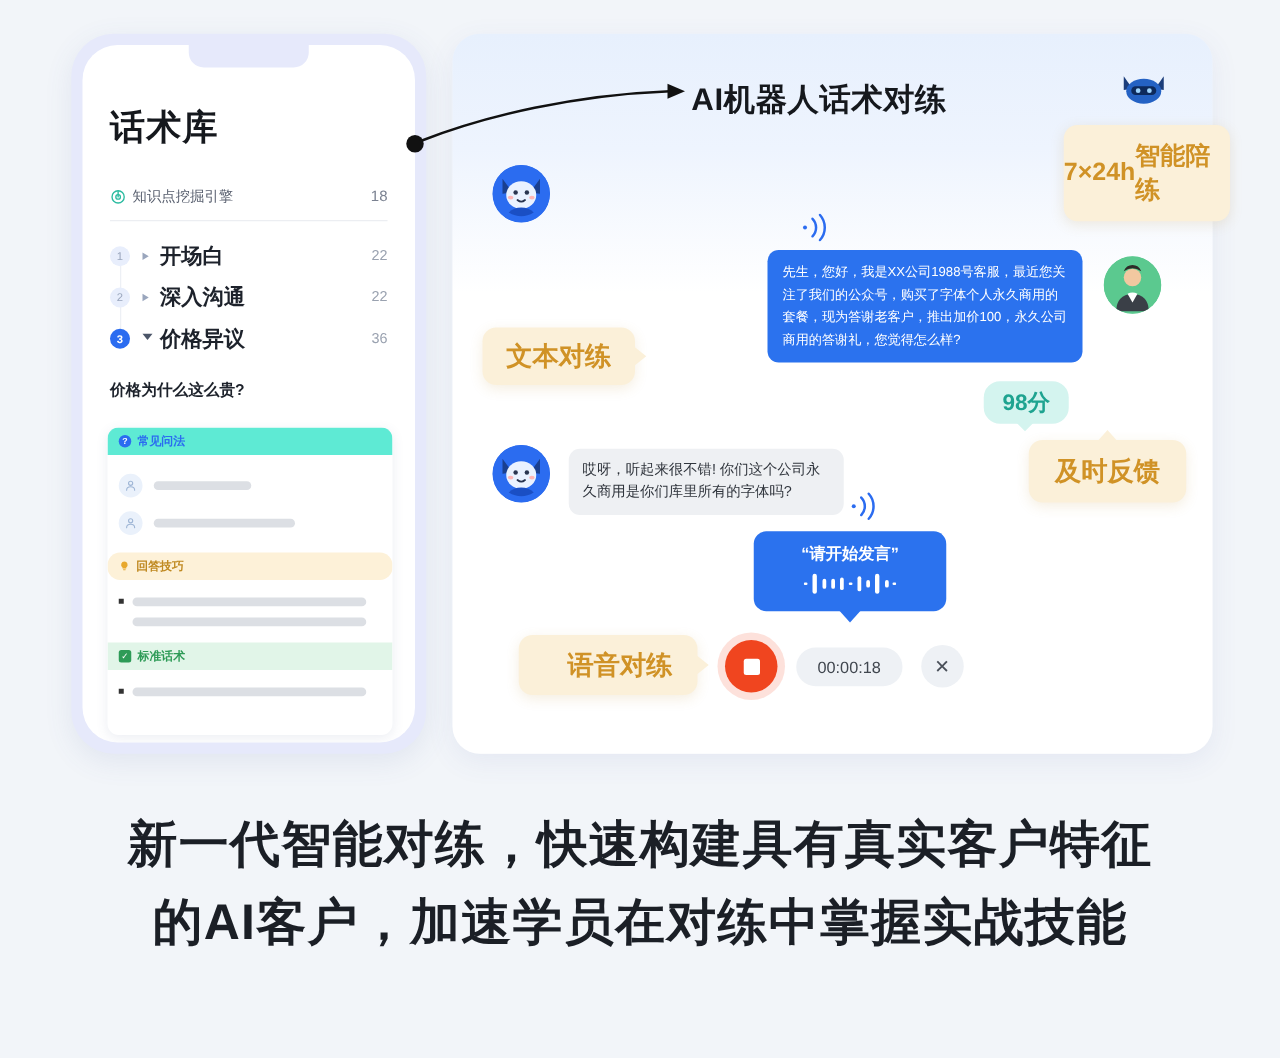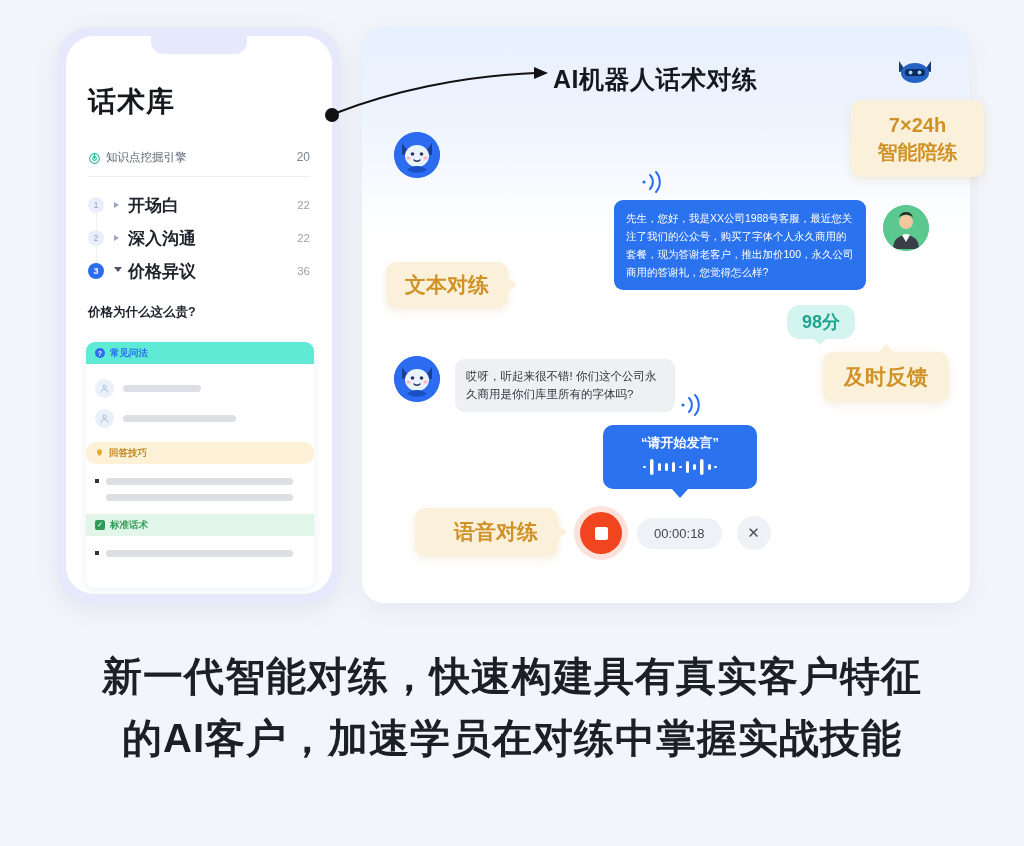--- a/index.html
+++ b/index.html
@@ -198,21 +198,21 @@
     border-top: 8px solid transparent; border-bottom: 8px solid transparent;
     border-left: 10px solid #fbf0d9;
   }
   .callout.tail-up:after {
     content: ""; position: absolute; left: 50%; top: -8px; transform: translateX(-50%);
     width: 0; height: 0;
     border-left: 8px solid transparent; border-right: 8px solid transparent;
     border-bottom: 9px solid #fbf0d9;
   }
   .callout-2line {
-    flex-direction: column; line-height: 1.32; font-size: 20px;
+    flex-direction: row; line-height: 1.32; font-size: 20px;
   }
 
   
   .speak {
     position: absolute; left: 603px; top: 425px;
     width: 154px; height: 64px;
     background: #2b72ee; border-radius: 10px;
     display: flex; flex-direction: column;
     align-items: center; justify-content: center; gap: 6px;
   }
@@ -264,21 +264,21 @@
       <div class="engine-row">
         <span class="engine-icon">
           <svg width="13" height="13" viewBox="0 0 24 24" fill="none" stroke="#2bbba0" stroke-width="2">
             <circle cx="12" cy="12" r="9"></circle>
             <path d="M12 12 L12 4" stroke-linecap="round"></path>
             <circle cx="12" cy="12" r="3.4"></circle>
           </svg>
         </span>
         <span class="engine-text">知识点挖掘引擎</span>
       </div>
-      <div class="engine-count">20</div>
+      <div class="engine-count">18</div>
 
       <div class="divider"></div>
 
       <div class="toc">
         <div class="toc-spine"></div>
 
         <div class="toc-row">
           <span class="toc-num">1</span>
           <span class="toc-caret"></span>
           <span class="toc-label">开场白</span>

